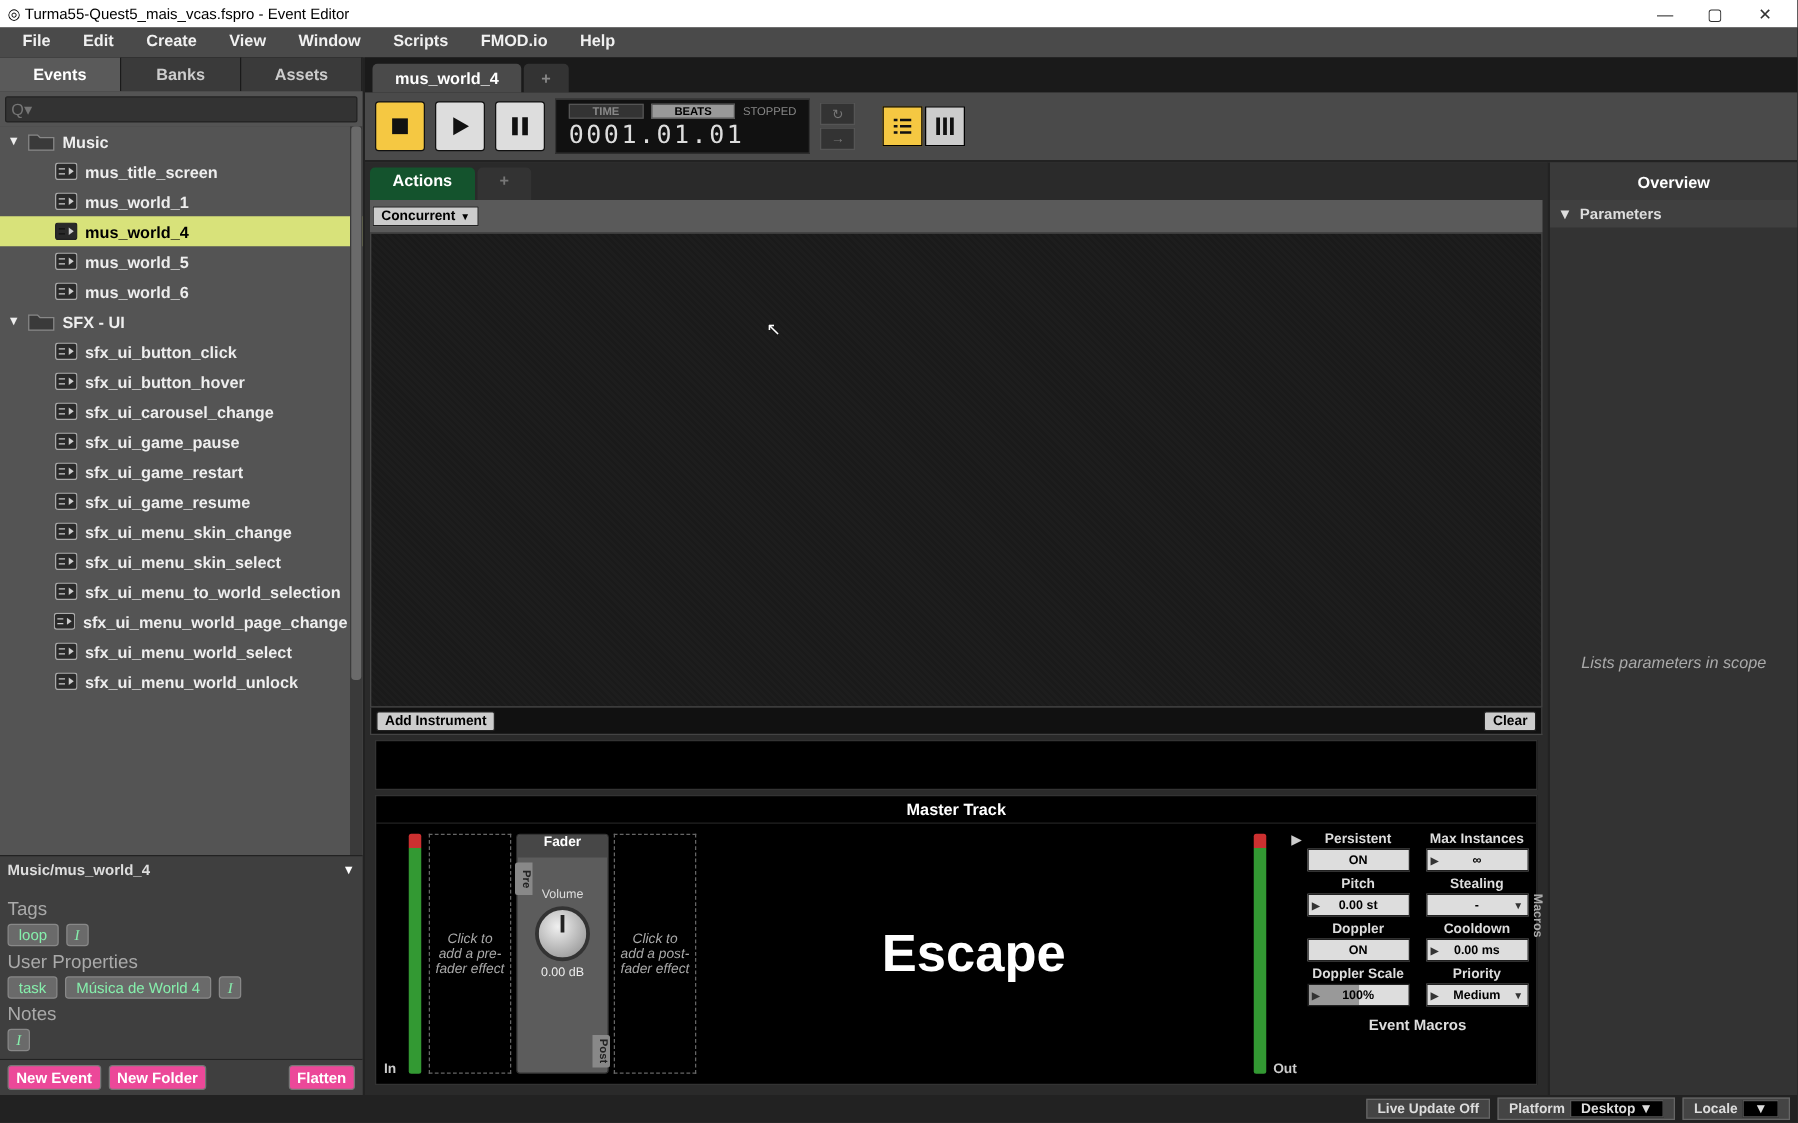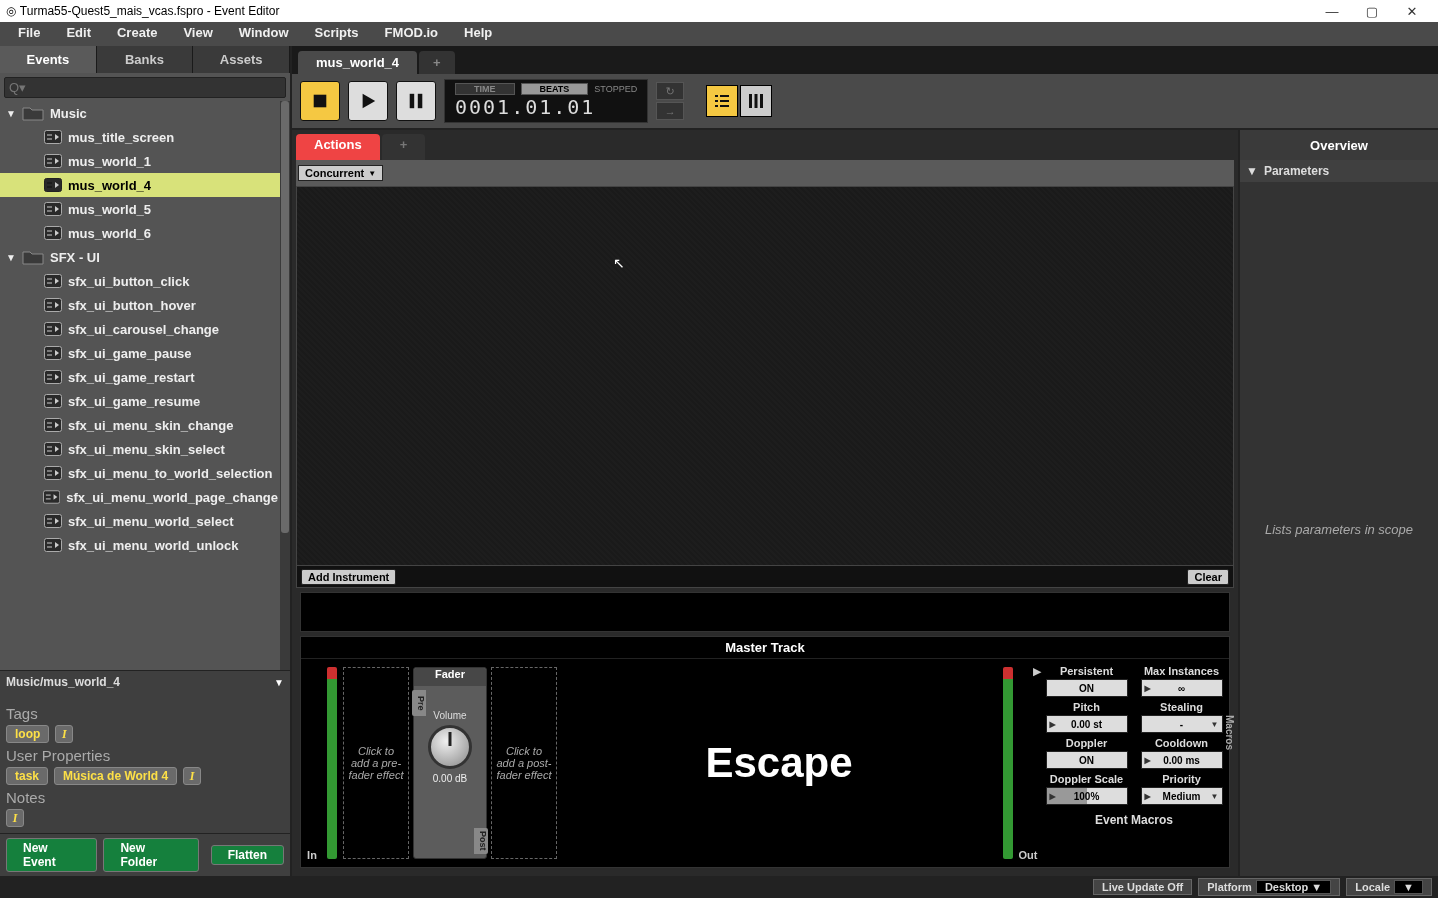--- a/index.html
+++ b/index.html
@@ -37,24 +37,24 @@
 .event-svg line { stroke:#ccc; stroke-width:1; }
 .event-row.selected .event-svg rect { stroke:#222; }
 .event-row.selected .event-svg line { stroke:#111; }
 
 
 .left-details { border-top: 1px solid #222; background:#3f3f3f; padding: 4px 6px 6px 6px; font-size:12px; color:#ccc; position:relative; }
 .left-details .path-row { display:flex; justify-content:space-between; align-items:center; margin-bottom:16px; font-weight:bold; color:#ddd; }
 .left-details .dd { font-size:10px; color:#fff; }
 .lbl { font-size:15px; color:#aaa; margin-top:4px; }
 .chip-row { display:flex; gap:6px; margin-top:3px; align-items:center; }
-.chip { background:#6a6a6a; border:1px solid #888; color:#fde047; font-size:12px; padding:1px 8px; border-radius:3px; font-weight:bold; }
+.chip { background:#6a6a6a; border:1px solid #888; color:#86efac; font-size:12px; padding:1px 8px; border-radius:3px; font-weight:normal; }
 .chip.ib { width:18px; height:18px; padding:0; display:flex; align-items:center; justify-content:center; font-family:serif; font-style:italic; }
 .left-bottom { display:flex; gap:6px; padding:4px 6px; background:#3f3f3f; border-top:1px solid #222; align-items:center; }
-.lbtn { background:#15803d; border:1px solid #777; color:#fff; font-size:12px; font-weight:bold; padding:2px 16px; border-radius:3px; }
+.lbtn { background:#ec4899; border:1px solid #777; color:#fff; font-size:12px; font-weight:bold; padding:2px 6px; border-radius:3px; }
 
 
 .center-col { flex:1; display:flex; flex-direction:column; background:#2a2a2a; min-width:0; }
 .center-tabs { height:28px; background:#1a1a1a; display:flex; align-items:flex-end; padding-left:6px; }
 .ctab { background:#4a4a4a; color:#fff; font-size:13px; font-weight:bold; padding:4px 18px; border-radius:4px 4px 0 0; margin-right:2px; }
 .ctab.add { background:#333; color:#888; padding:4px 14px; }
 
 
 .transport { height:56px; background:#4a4a4a; display:flex; align-items:center; padding:0 8px; gap:8px; border-bottom:2px solid #222; }
 .tbtn { width:40px; height:40px; background:#ddd; border:1px solid #111; border-radius:3px; display:flex; align-items:center; justify-content:center; }
@@ -68,21 +68,21 @@
 .loop-btns { display:flex; flex-direction:column; gap:2px; }
 .loop-btns .lb { width:28px; height:18px; background:#333; border:1px solid #555; display:flex; align-items:center; justify-content:center; font-size:11px; color:#777; }
 .view-toggle { display:flex; gap:2px; }
 .vt { width:32px; height:32px; background:#ccc; border:1px solid #000; display:flex; align-items:center; justify-content:center; }
 .vt.active { background:#f5c842; }
 
 
 .actions-wrap { display:flex; flex:1; min-height:0; }
 .actions-main { flex:1; display:flex; flex-direction:column; background:#2a2a2a; padding:4px; min-width:0; }
 .actions-tabs { display:flex; height:26px; background:#2a2a2a; }
-.actions-tabs .at { background:#ef4444; color:#fff; font-size:13px; font-weight:bold; padding:3px 18px; border-radius:4px 4px 0 0; }
+.actions-tabs .at { background:#14532d; color:#fff; font-size:13px; font-weight:bold; padding:3px 18px; border-radius:4px 4px 0 0; }
 .actions-tabs .at.add { background:#333; color:#777; margin-left:2px; }
 .actions-toolbar { height:26px; background:#5a5a5a; display:flex; justify-content:flex-start; align-items:center; padding:0 2px; }
 .drop-btn { background:#ccc; border:1px solid #222; color:#000; font-size:11px; font-weight:bold; padding:1px 6px; display:flex; align-items:center; gap:4px; }
 .ed-canvas { flex:1; background:repeating-linear-gradient(45deg,#1d1d1d,#1d1d1d 2px,#1a1a1a 2px,#1a1a1a 4px); border:1px solid #444; position:relative; }
 .ed-canvas .cursor { position:absolute; left:316px; top:68px; color:#fff; font-size:14px; }
 .ed-bottom { height:22px; background:#111; display:flex; justify-content:space-between; align-items:center; padding:0 4px; border:1px solid #444; border-top:none; }
 .small-btn { background:#ccc; border:1px solid #222; color:#000; font-size:11px; font-weight:bold; padding:1px 6px; border-radius:2px; }
 
 
 .black-strip { height:40px; background:#000; margin:4px; border:1px solid #333; }

